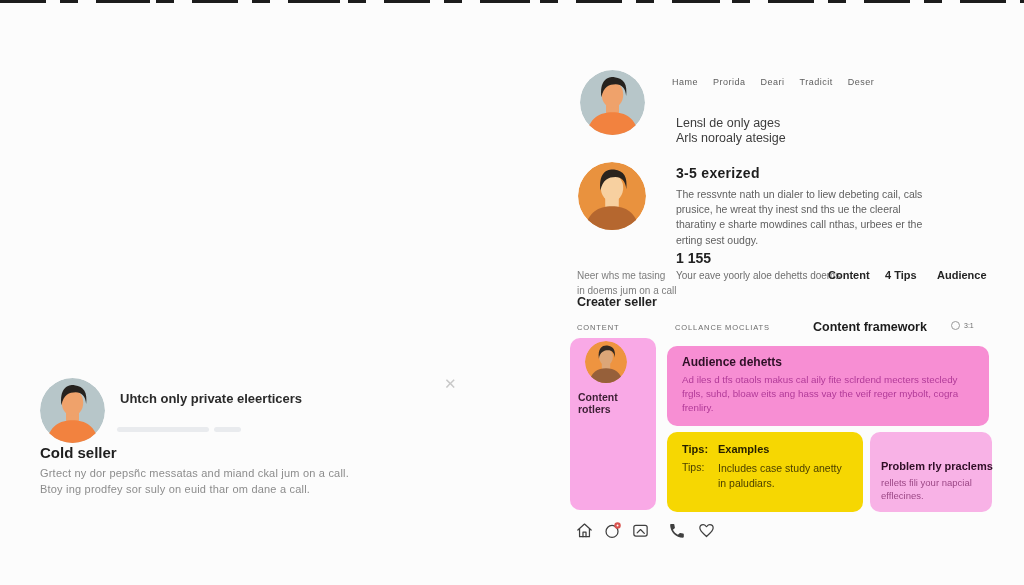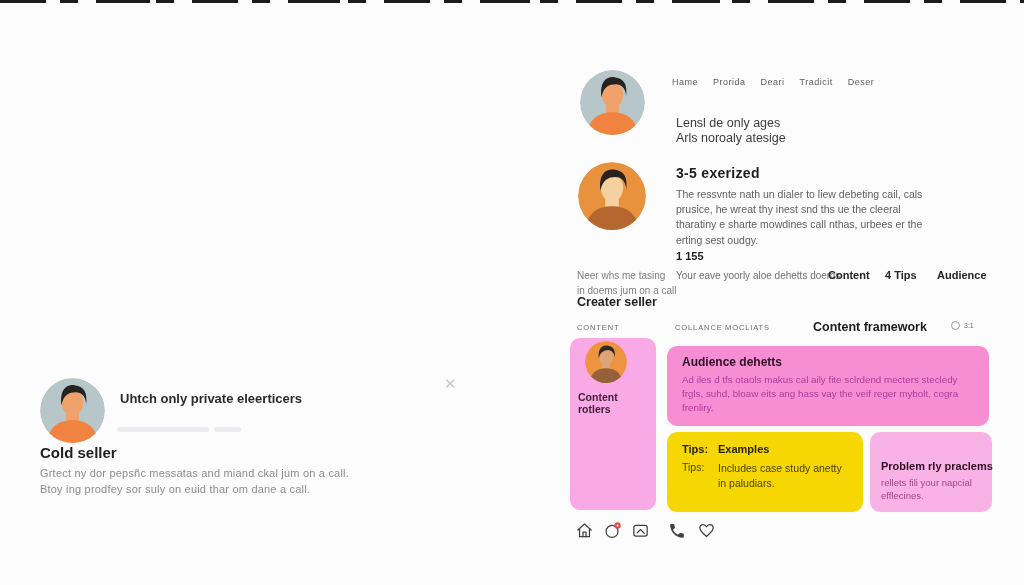--- a/index.html
+++ b/index.html
@@ -30,21 +30,21 @@
 
   
   .nav-row   { left:672px; top:77px; display:flex; gap:15px; }
   .nav-item  { font-size:9px; color:#5d5d5d; letter-spacing:.5px; cursor:pointer; }
   .intro     { font-size:12.5px; color:#3c3c3c; }
   .exp-head  { left:676px; top:165px; font-size:14px; font-weight:bold; color:#1d1d1d; letter-spacing:.3px; }
   .exp-body  { left:676px; top:187px; width:252px; font-size:10.5px; color:#606060; line-height:1.45; }
 
   .stat-title { left:577px; top:251px; font-size:12.5px; font-weight:bold; color:#222;margin-top:44px; }
   .stat-sub   { font-size:10px; color:#7d7d7d; }
-  .stat-val   { left:676px; top:250px; font-size:11px; font-weight:bold; color:#222; }
+  .stat-val   { left:676px; top:250px; font-size:14px; font-weight:bold; color:#222; }
   .stat-valsub{ left:676px; top:270px; font-size:10px; color:#6e6e6e; }
   .stat-link  { font-size:11px; font-weight:bold; color:#242424; cursor:pointer; }
 
   .tab        { font-size:7.5px; color:#6a6a6a; letter-spacing:.9px; cursor:pointer; }
   .fw-title   { left:813px; top:320px; font-size:12.5px; font-weight:bold; color:#1c1c1c; }
   .ratio-circ { left:951px; top:321px; width:9px; height:9px; border:1px solid #9a9a9a; border-radius:50%; }
   .ratio-lbl  { left:964px; top:322px; font-size:7px; color:#6a6a6a; }
 
   
   .side-card  { left:570px; top:338px; width:86px; height:172px; background:#f9a9e6; border-radius:10px; }

